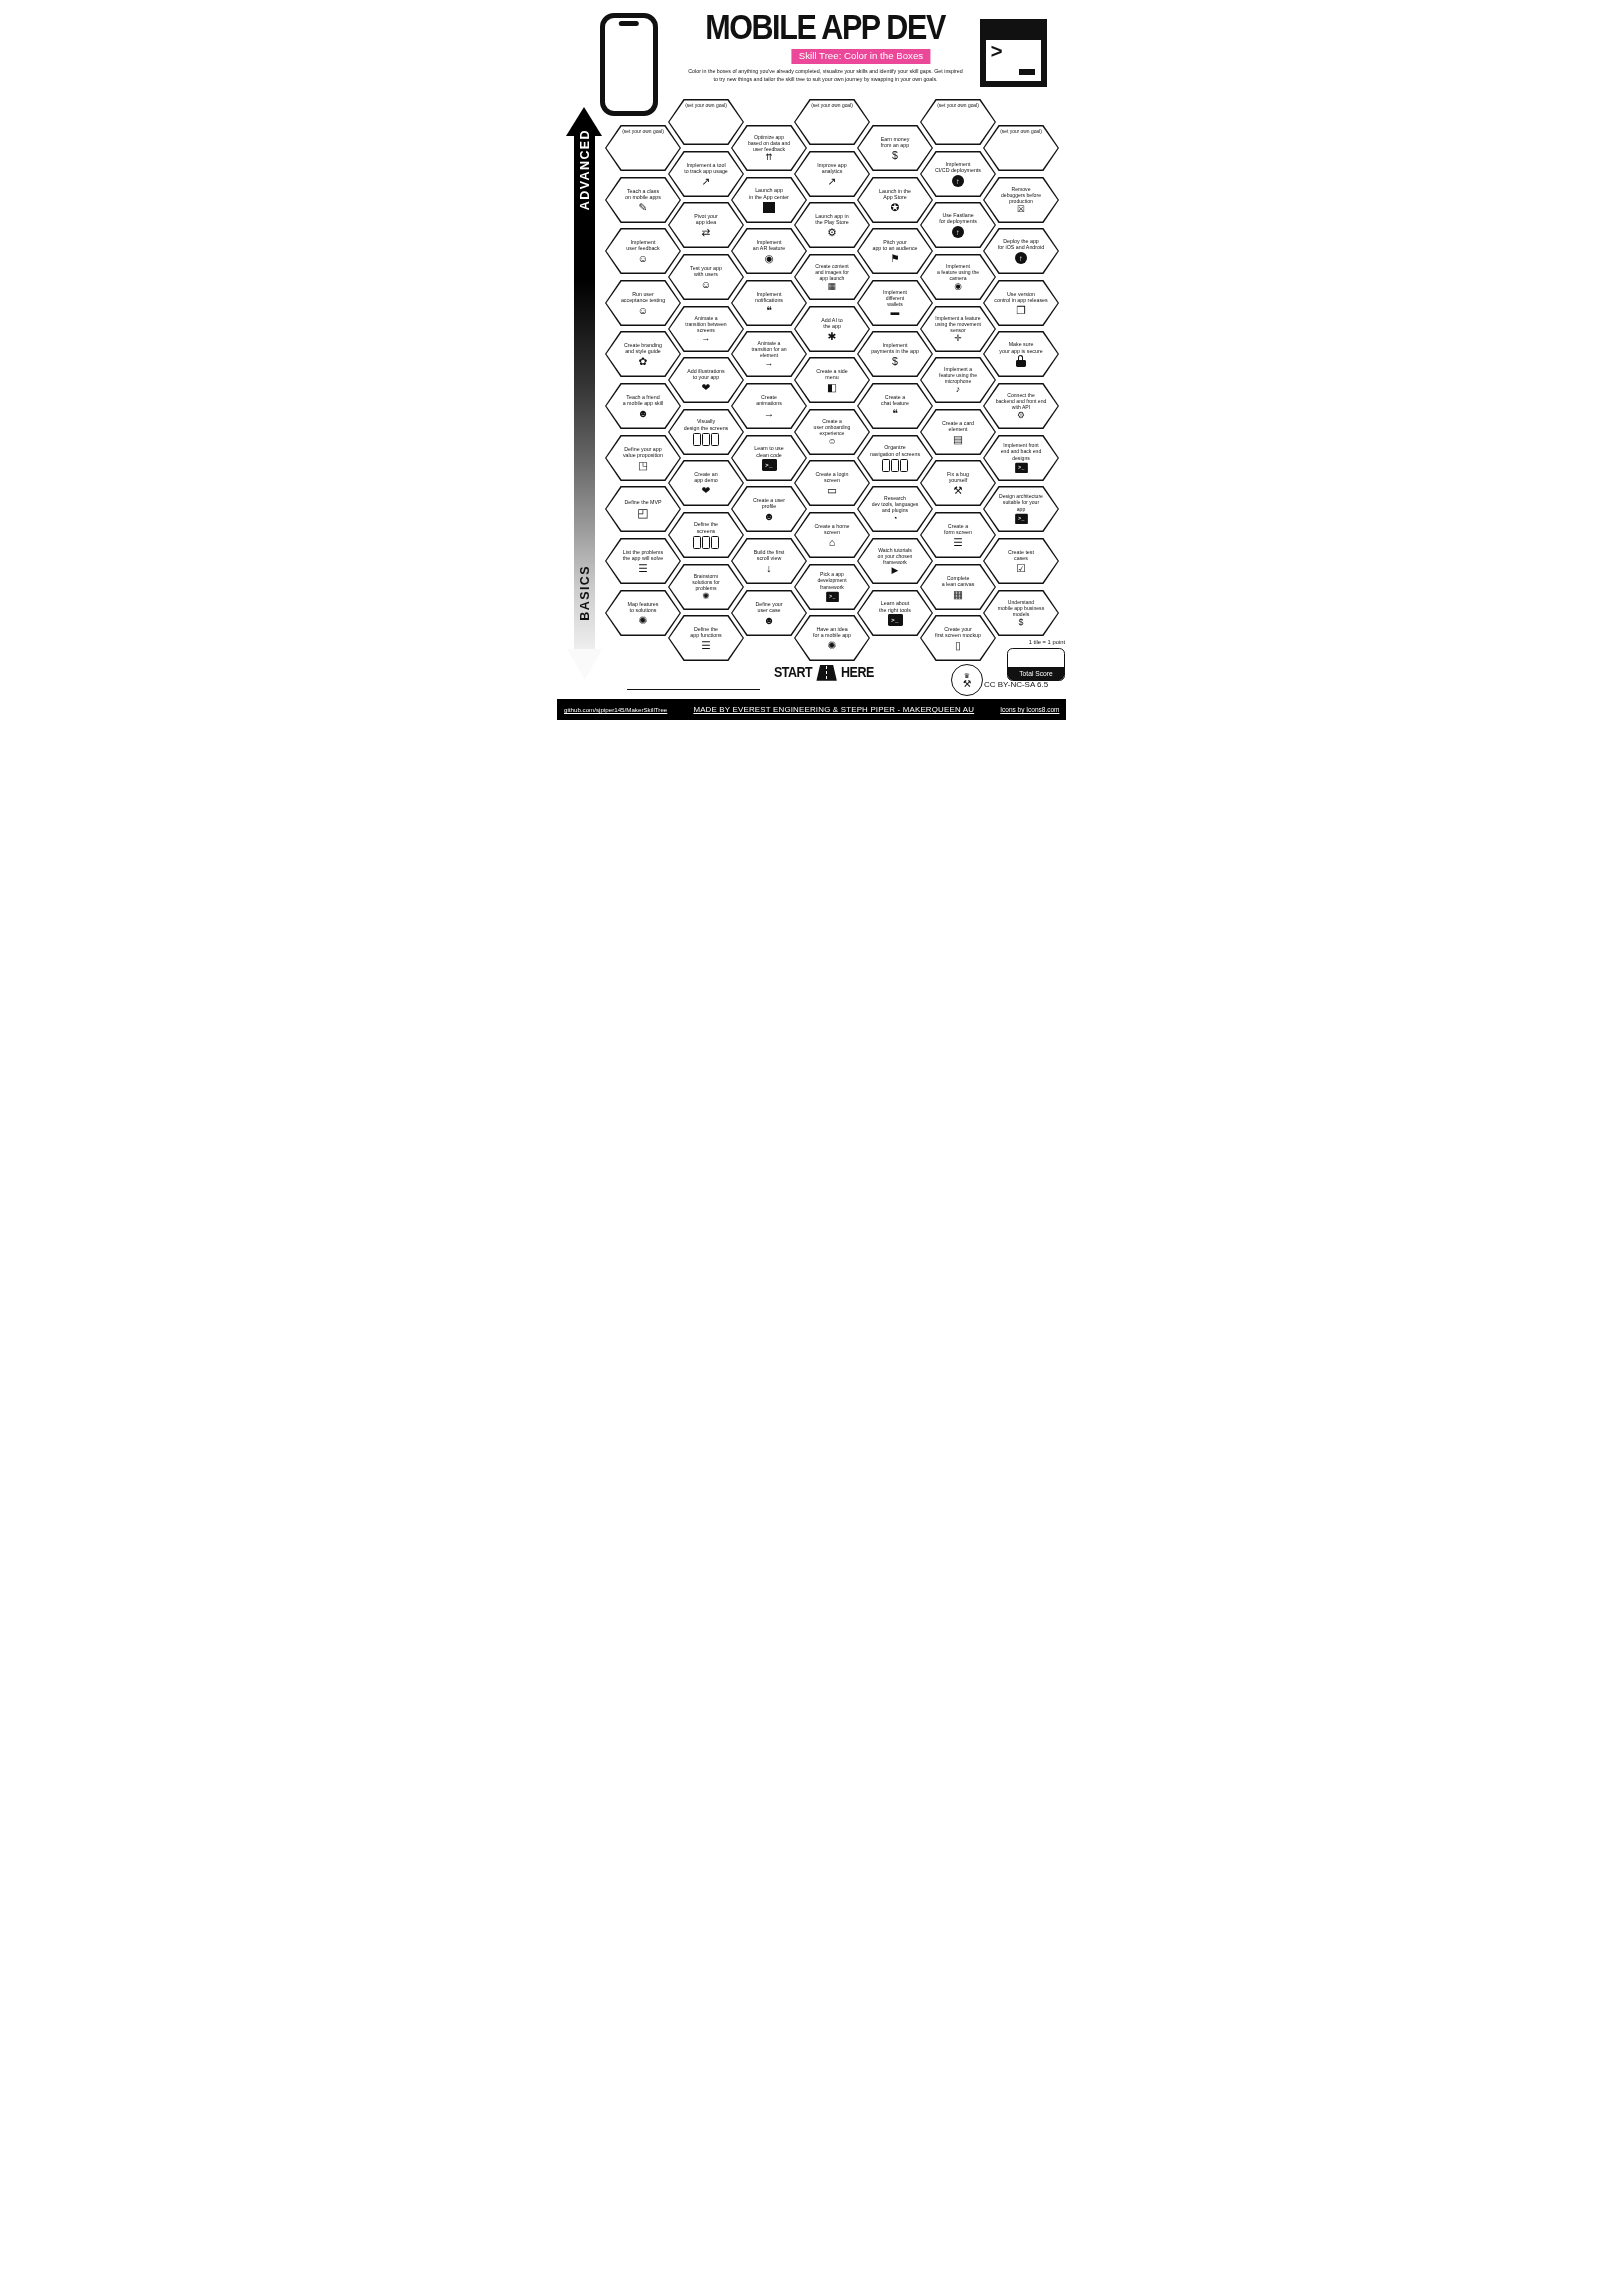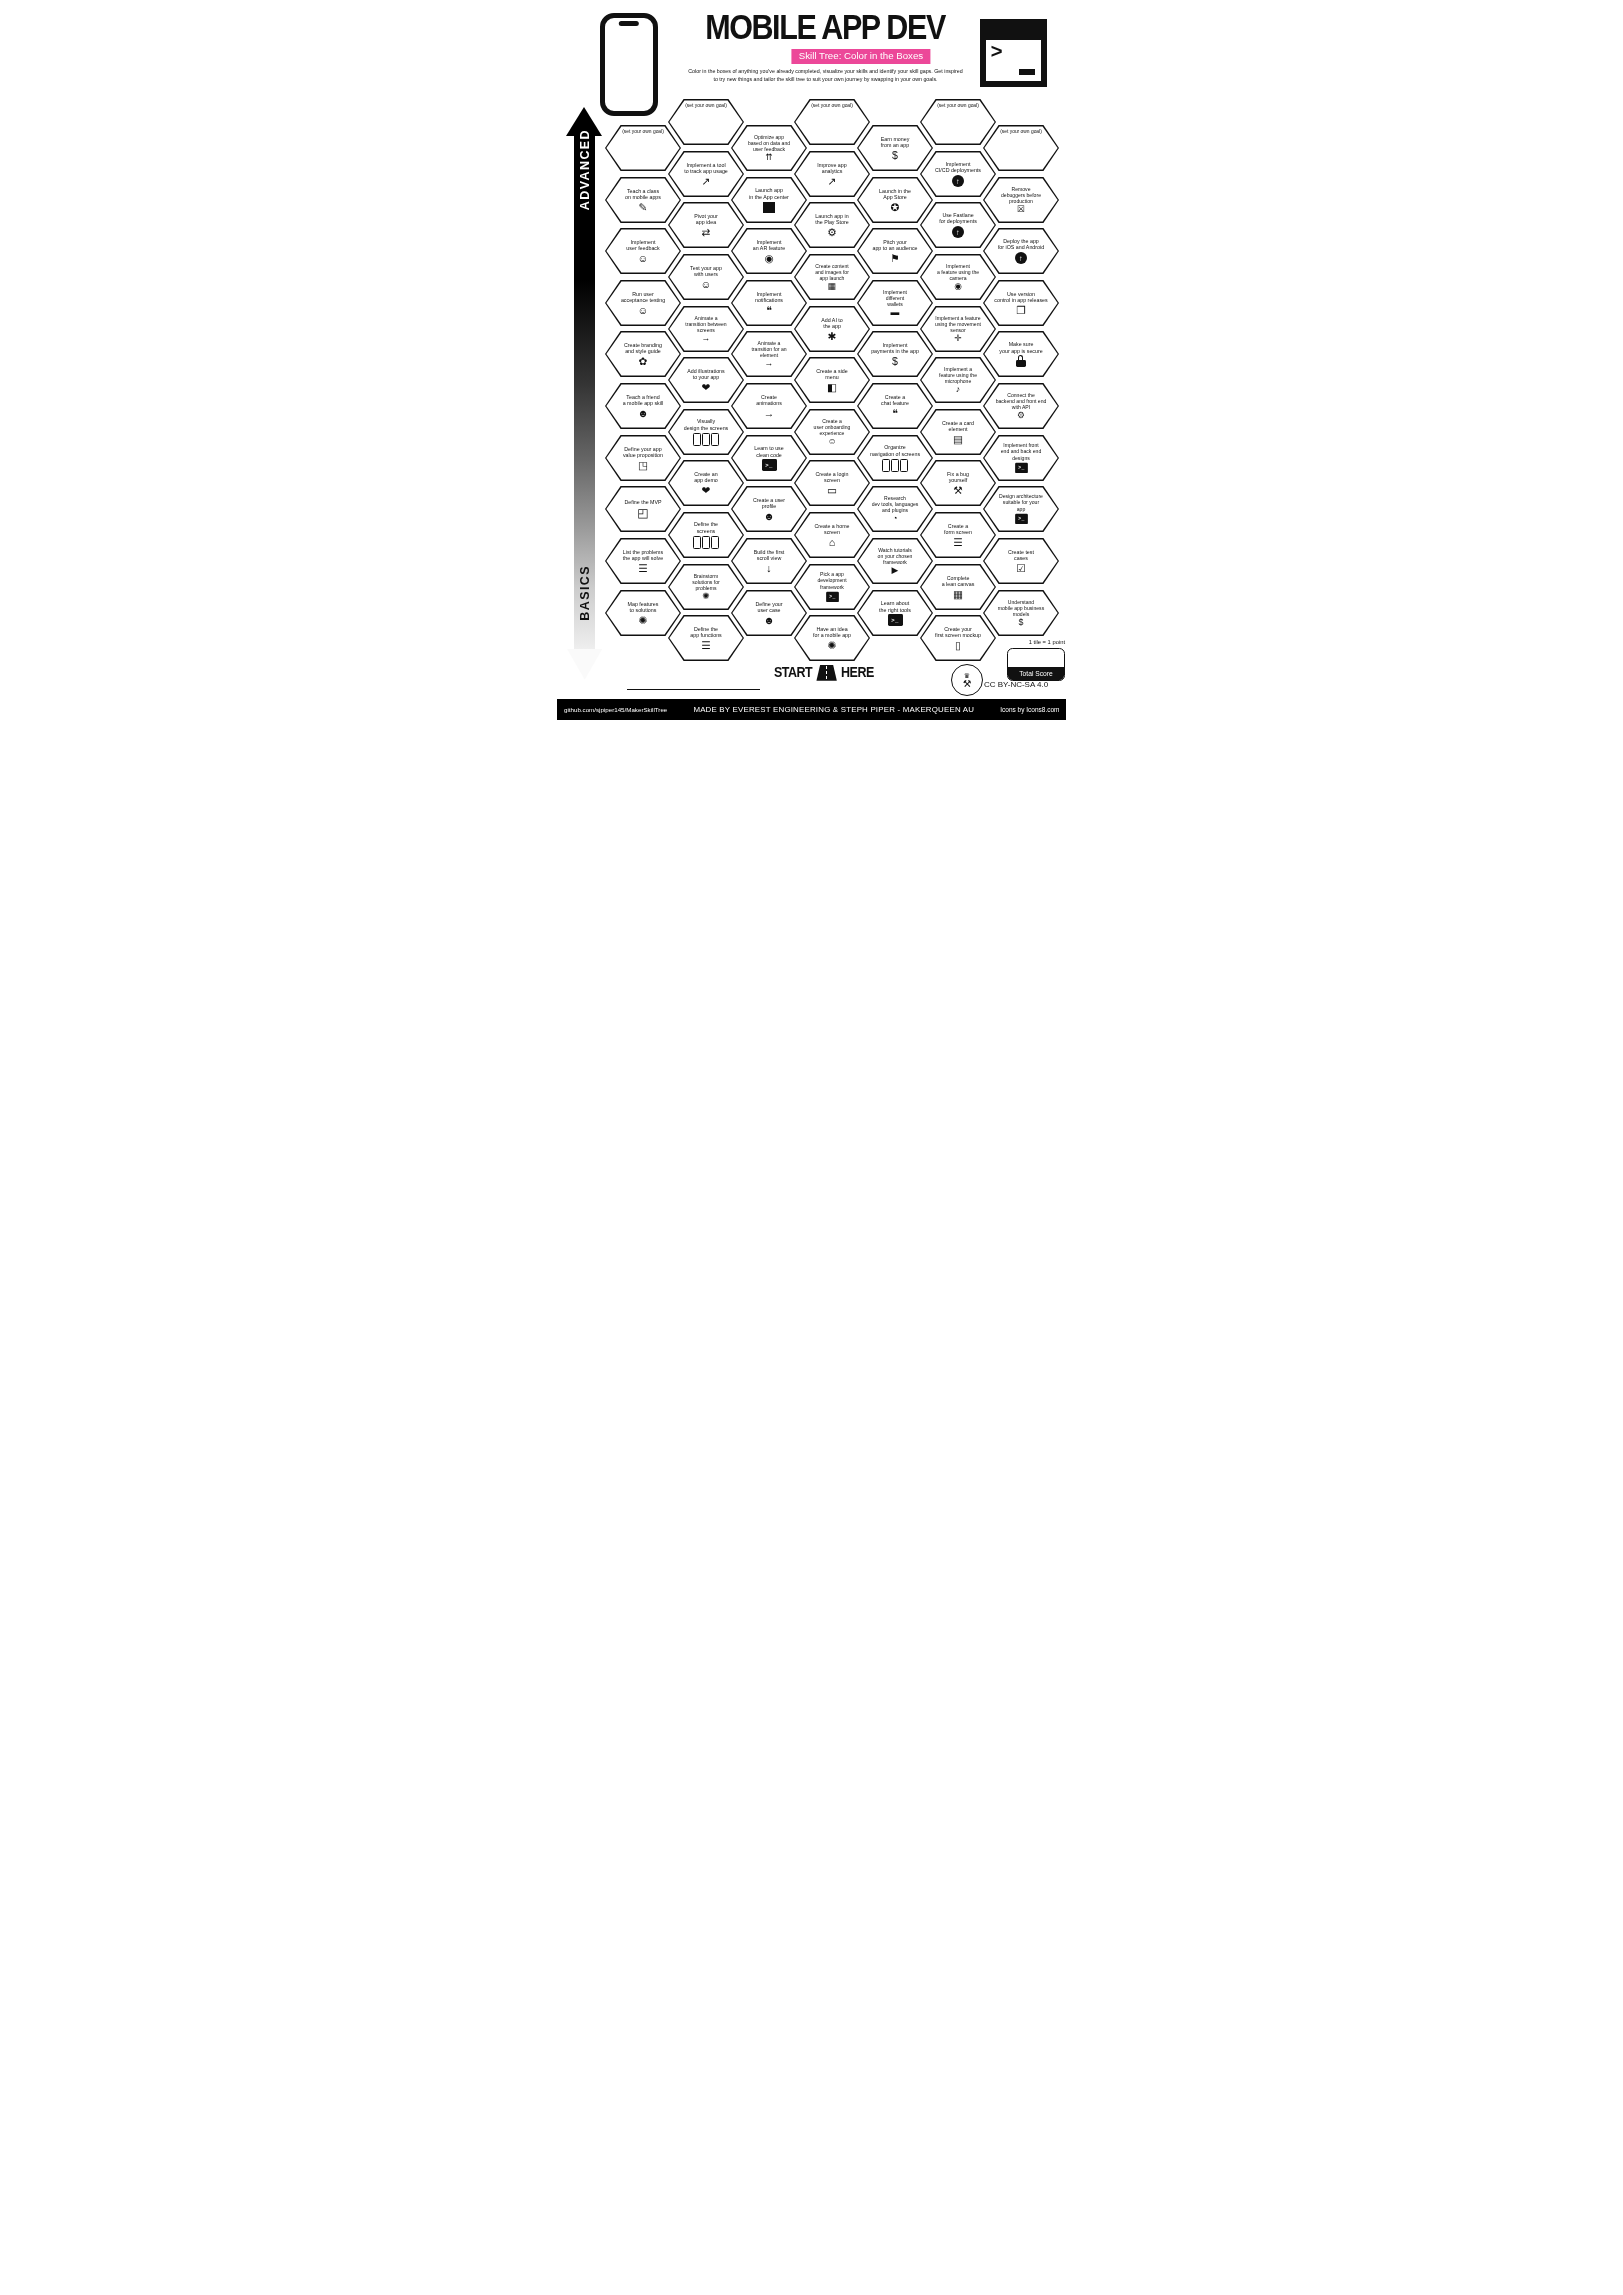--- a/index.html
+++ b/index.html
@@ -83,21 +83,21 @@
   .score-box .bar{position:absolute;left:0;right:0;bottom:0;height:13px;background:#111;color:#fff;
              display:flex;align-items:center;justify-content:center;font-size:6.7px;}
   .mq-logo{position:absolute;left:394px;top:664px;width:30px;height:30px;border-radius:50%;
            background:#fff;border:0.9px solid #111;z-index:6;display:flex;flex-direction:column;
            align-items:center;justify-content:center;line-height:1;}
   .mq-logo span{display:block;}
   .mq-crown{font-size:7px;}
   .mq-tools{font-size:9.7px;}
   .cc-text{position:absolute;left:427px;top:680px;font-size:8px;white-space:nowrap;}
   .footer-bar{position:absolute;left:0;right:0;bottom:0;height:21px;background:#000;color:#fff;
-              display:flex;align-items:center;z-index:4;}
+              display:flex;align-items:center;z-index:4;text-decoration:underline;}
   .footer-bar .fl{margin-left:7px;font-size:6.2px;}
   .footer-bar .fc{flex:1;text-align:center;font-size:7.9px;letter-spacing:0.2px;}
   .footer-bar .fr{margin-right:6.5px;font-size:6.5px;}
 </style>
 </head>
 <body>
 
 <div id="page">
 
   <div class="phone-big">
@@ -819,21 +819,21 @@
 
   <div class="tile-note">1 tile = 1 point</div>
   <div class="score-box">
     <div class="bar">Total Score</div>
   </div>
 
   <div class="mq-logo">
     <span class="mq-crown">♛</span>
     <span class="mq-tools">⚒</span>
   </div>
-  <div class="cc-text">CC BY-NC-SA 4.0</div>
+  <div class="cc-text">CC BY-NC-SA 6.5</div>
 
   <div class="footer-bar">
     <span class="fl">github.com/sjpiper145/MakerSkillTree</span>
     <span class="fc">MADE BY EVEREST ENGINEERING &amp; STEPH PIPER  -  MAKERQUEEN AU</span>
     <span class="fr">Icons by Icons8.com</span>
   </div>
 </div>
 
 
 </body></html>

